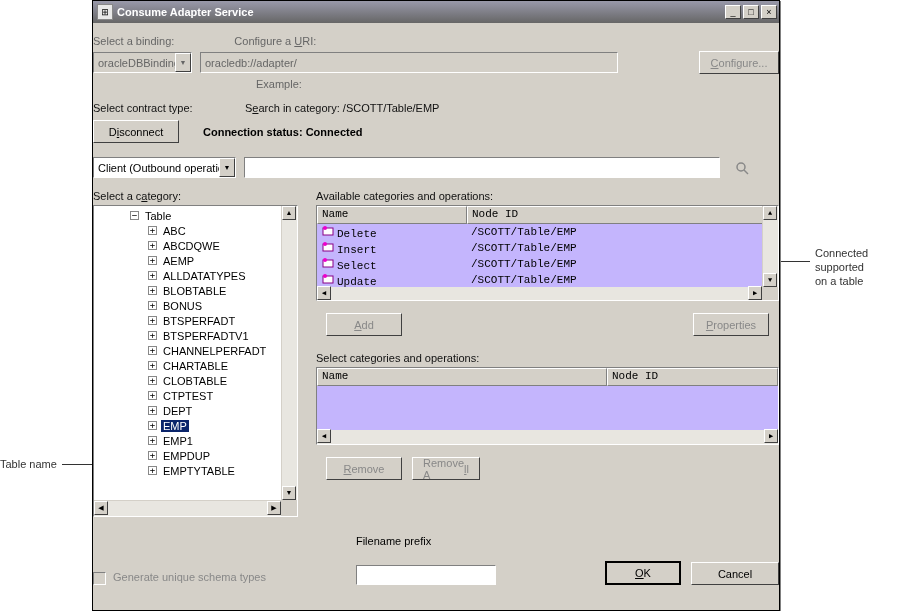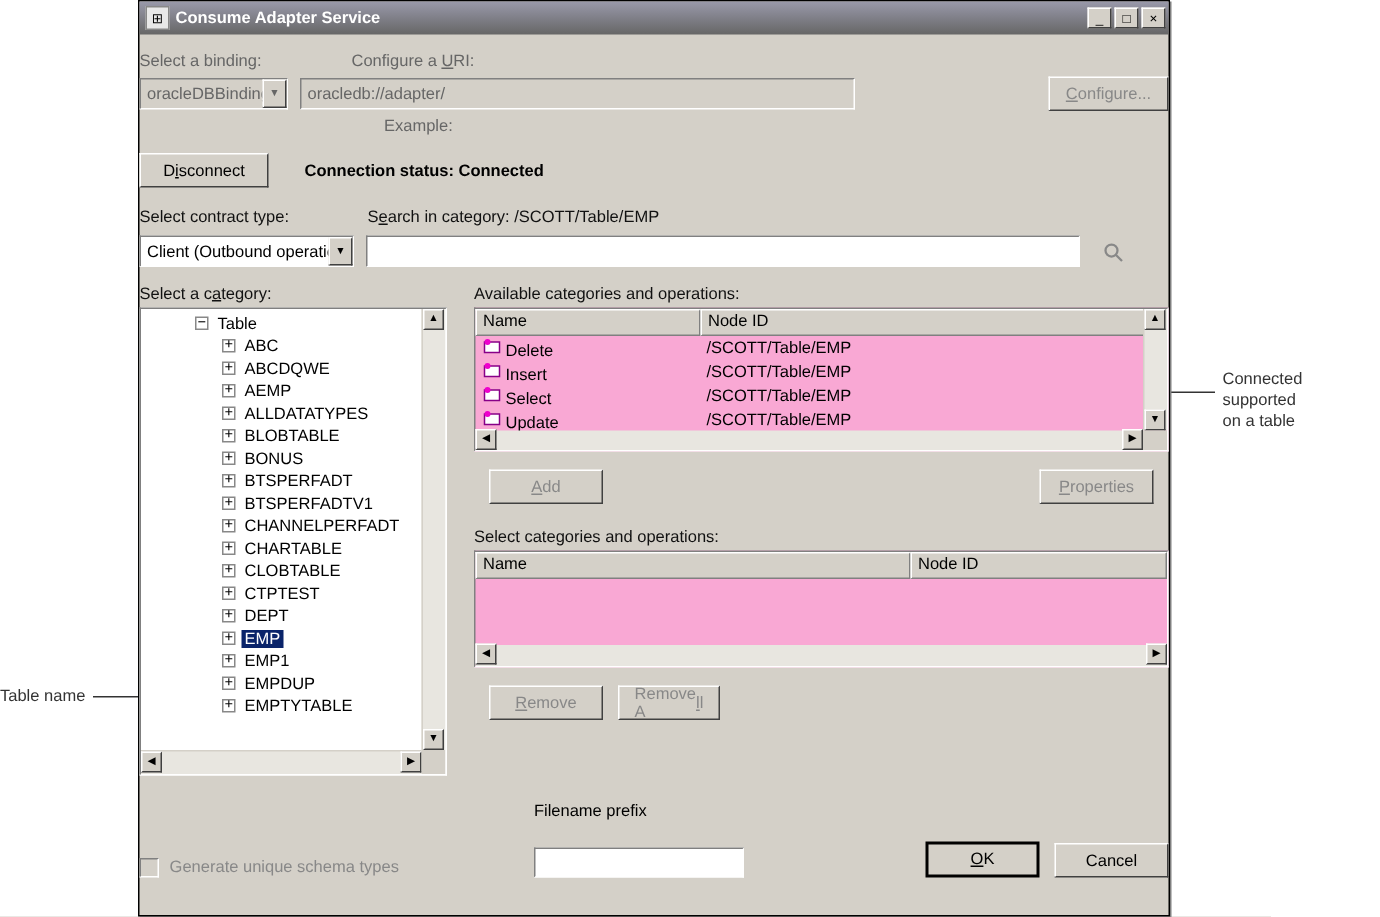--- a/index.html
+++ b/index.html
@@ -43,21 +43,21 @@
 .tree-item { display: flex; align-items: center; height: 15px; padding-left: 36px; white-space: nowrap; }
 .tree-item.depth2 { padding-left: 54px; }
 .tree-exp { width: 9px; height: 9px; border: 1px solid #888; background: #fff; margin-right: 4px; font-size: 9px; line-height: 7px; text-align: center; font-family: monospace; flex-shrink: 0; }
 .tree-label { padding: 0 2px; }
 .tree-label.selected { background: #0a246a; color: #fff; }
 .scroll-track-v { position: absolute; right: 0; top: 0; bottom: 16px; width: 16px; background: #e8e6e0; border-left: 1px solid #d4d0c8; }
 .scroll-track-h { position: absolute; left: 0; right: 16px; bottom: 0; height: 16px; background: #e8e6e0; border-top: 1px solid #d4d0c8; }
 .scroll-btn { width: 14px; height: 14px; background: #d4d0c8; border: 1px solid #fff; border-right-color: #404040; border-bottom-color: #404040; position: absolute; font-size: 7px; text-align: center; line-height: 12px; }
 .scroll-corner { position: absolute; right: 0; bottom: 0; width: 16px; height: 16px; background: #d4d0c8; }
 
-.list-box { background: #f9a8d4; border: 1px solid #808080; border-right-color: #fff; border-bottom-color: #fff; position: relative; }
+.list-box { background: #c4b5fd; border: 1px solid #808080; border-right-color: #fff; border-bottom-color: #fff; position: relative; font-family: Liberation Mono, monospace; }
 .list-header { display: flex; background: #d4d0c8; height: 18px; }
 .list-header .col { border: 1px solid #fff; border-right-color: #808080; border-bottom-color: #808080; padding: 1px 4px; font-size: 11px; }
 .list-body { overflow: hidden; }
 .list-row { display: flex; height: 16px; align-items: center; }
 .list-row .col { padding: 0 4px; white-space: nowrap; overflow: hidden; }
 .op-icon { width: 14px; height: 12px; margin-right: 2px; display: inline-flex; align-items: center; justify-content: center; }
 .op-icon svg { width: 12px; height: 12px; }
 
 .flex { display: flex; }
 .search-icon { width: 16px; height: 16px; margin-left: 6px; }
@@ -98,46 +98,46 @@
       <div class="label">
         <span>Configure a </span><span class="label-u">U</span><span>RI:</span>
       </div>
     </div>
 
     <div class="row2">
       <div class="dropdown" style="width:99px">
         <span>oracleDBBinding</span>
         <div class="dd-arrow">▼</div>
       </div>
-      <div class="textbox" style="width:370px">
+      <div class="textbox" style="width:418px">
         <span>oracledb://adapter/</span>
       </div>
       <div style="flex:1"></div>
       <div class="btn disabled" style="width:80px">
         <span><span class="btn-u">C</span><span>onfigure...</span></span>
       </div>
     </div>
 
     <div class="label" style="margin-left:163px; margin-bottom:12px">Example:</div>
-
-    <div class="flex" style="align-items:center; gap:24px; margin-bottom:14px">
-      <div class="btn" style="width:86px">
-        <span><span>D</span><span class="btn-u">i</span><span>sconnect</span></span>
-      </div>
-      <div>
-        <span class="bold">Connection status: </span>
-        <span class="bold">Connected</span>
-      </div>
-    </div>
 
     <div class="flex" style="gap:32px; margin-bottom:3px">
       <div class="section-label" style="width:120px">Select contract type:</div>
       <div class="section-label">
         <span><span>S</span><span class="label-u">e</span><span>arch in category: </span></span>
         <span>/SCOTT/Table/EMP</span>
+      </div>
+    </div>
+
+    <div class="flex" style="align-items:center; gap:24px; margin-bottom:14px">
+      <div class="btn" style="width:86px">
+        <span><span>D</span><span class="btn-u">i</span><span>sconnect</span></span>
+      </div>
+      <div>
+        <span class="bold">Connection status: </span>
+        <span class="bold">Connected</span>
       </div>
     </div>
 
     <div class="flex" style="gap:8px; align-items:center; margin-bottom:12px">
       <div class="dropdown" style="width:143px; background:#fff; color:#000">
         <span>Client (Outbound operation</span>
         <div class="dd-arrow">▼</div>
       </div>
       <div class="textbox textbox-white" style="width:476px"></div>
       <div class="search-icon">
@@ -343,19 +343,19 @@
       <div style="margin-left:90px">
         <div style="margin-bottom:18px">Filename prefix</div>
         <div class="filename-input"></div>
       </div>
       <div style="flex:1"></div>
       <div class="btn" style="width:76px; border:2px solid #000; height:24px">
         <span class="btn-u">O</span>
             <span>K</span>
       </div>
       <div style="width:10px"></div>
-      <div class="btn" style="width:76px">Cancel</div>
+      <div class="btn" style="width:88px">Cancel</div>
     </div>
 
   </div>
 </div>
 
 </div>
 
 </body></html>

